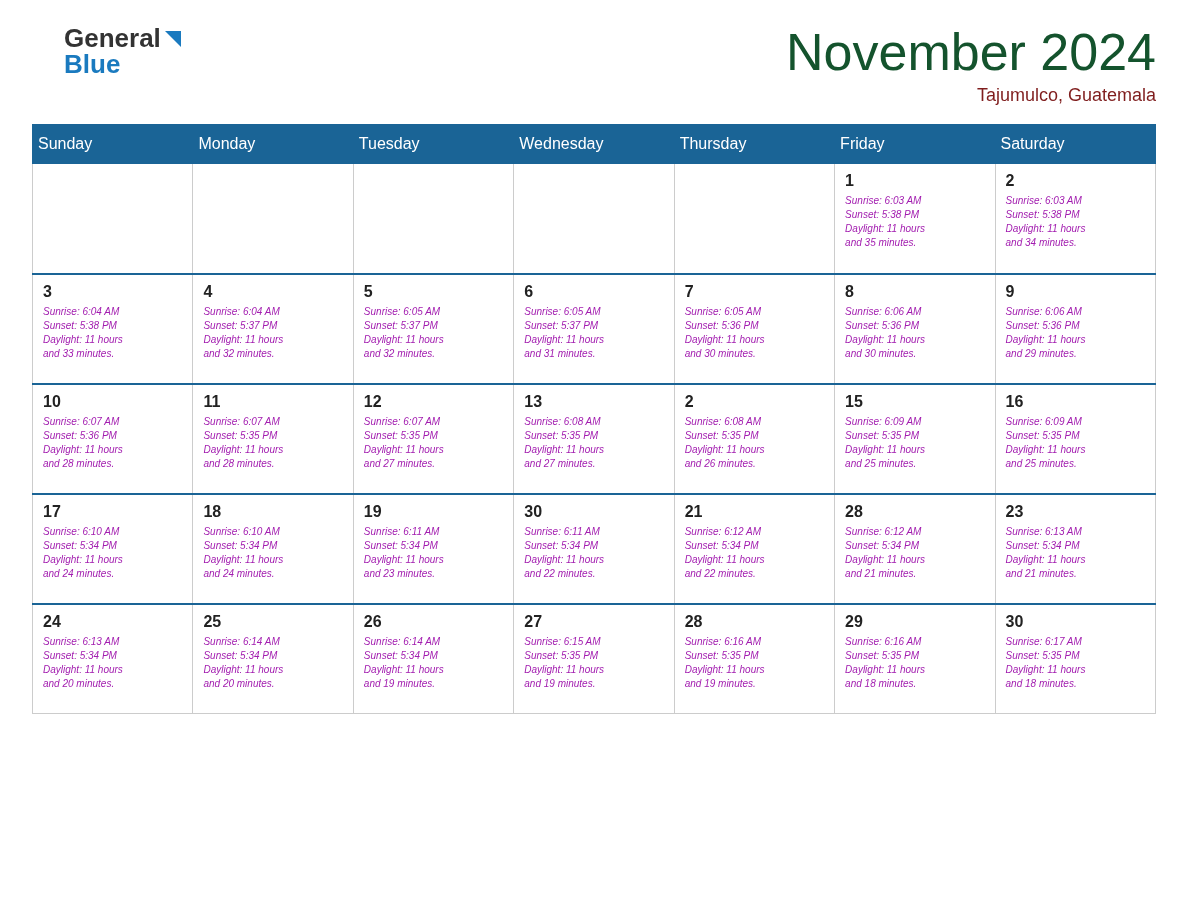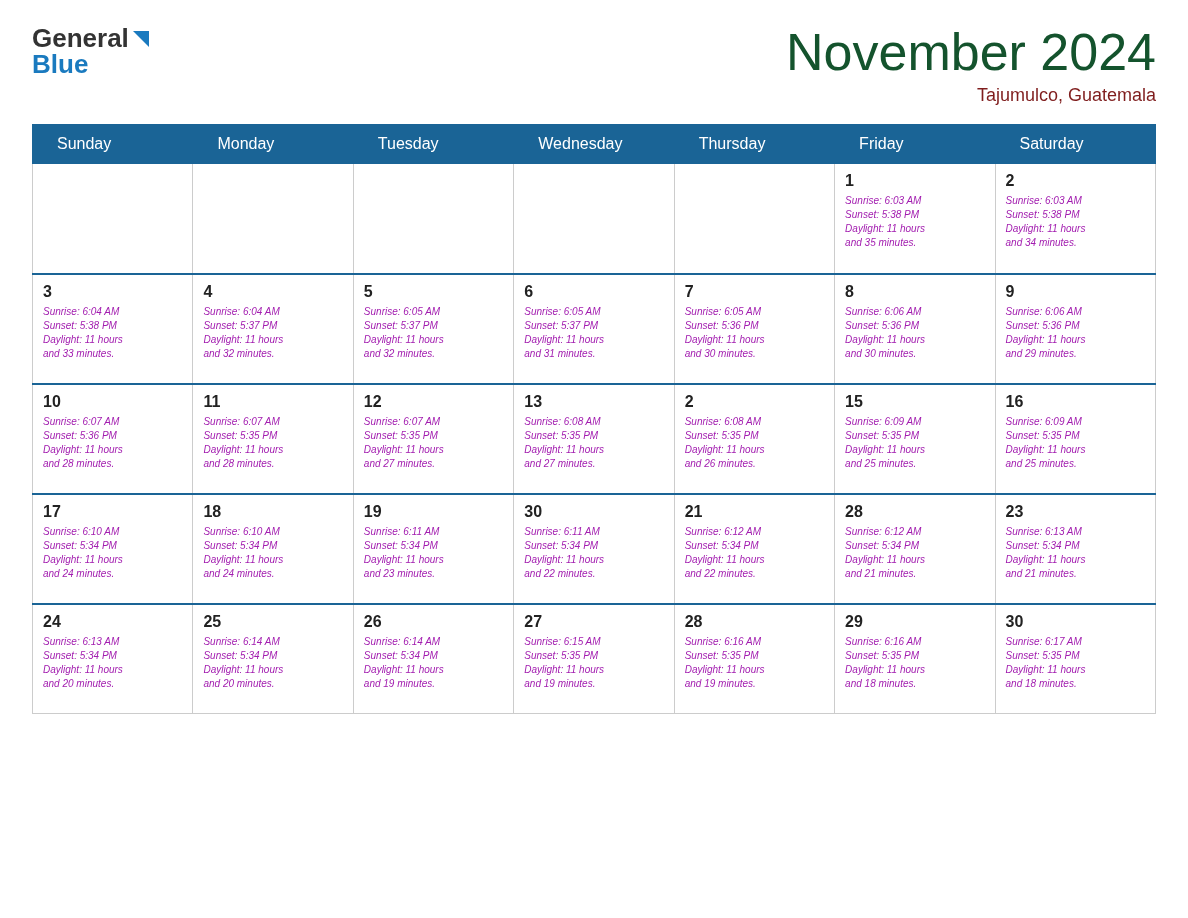--- a/index.html
+++ b/index.html
@@ -14,20 +14,21 @@
     .header {
       display: flex;
       justify-content: space-between;
       align-items: flex-start;
       margin-bottom: 18px;
     }
     .logo {
       display: flex;
       flex-direction: column;
       align-items: flex-start;
+      margin-left: 32px;
     }
     .logo-text {
       font-size: 26px;
       font-weight: bold;
       color: #333;
       line-height: 1.1;
     }
     .logo-line2 {
       color: #1a7abf;
       font-size: 26px;
@@ -54,21 +55,21 @@
       border-collapse: collapse;
       table-layout: fixed;
     }
     thead tr {
       background-color: #1a6496;
     }
     thead th {
       color: #fff;
       font-size: 16px;
       font-weight: normal;
-      padding: 10px 24px;
+      padding: 10px 5px;
       text-align: left;
       border: 1px solid #1a6496;
     }
     tbody tr {
       border-bottom: 2px solid #1a6496;
     }
     tbody td {
       vertical-align: top;
       padding: 8px 10px;
       font-size: 13.5px;

